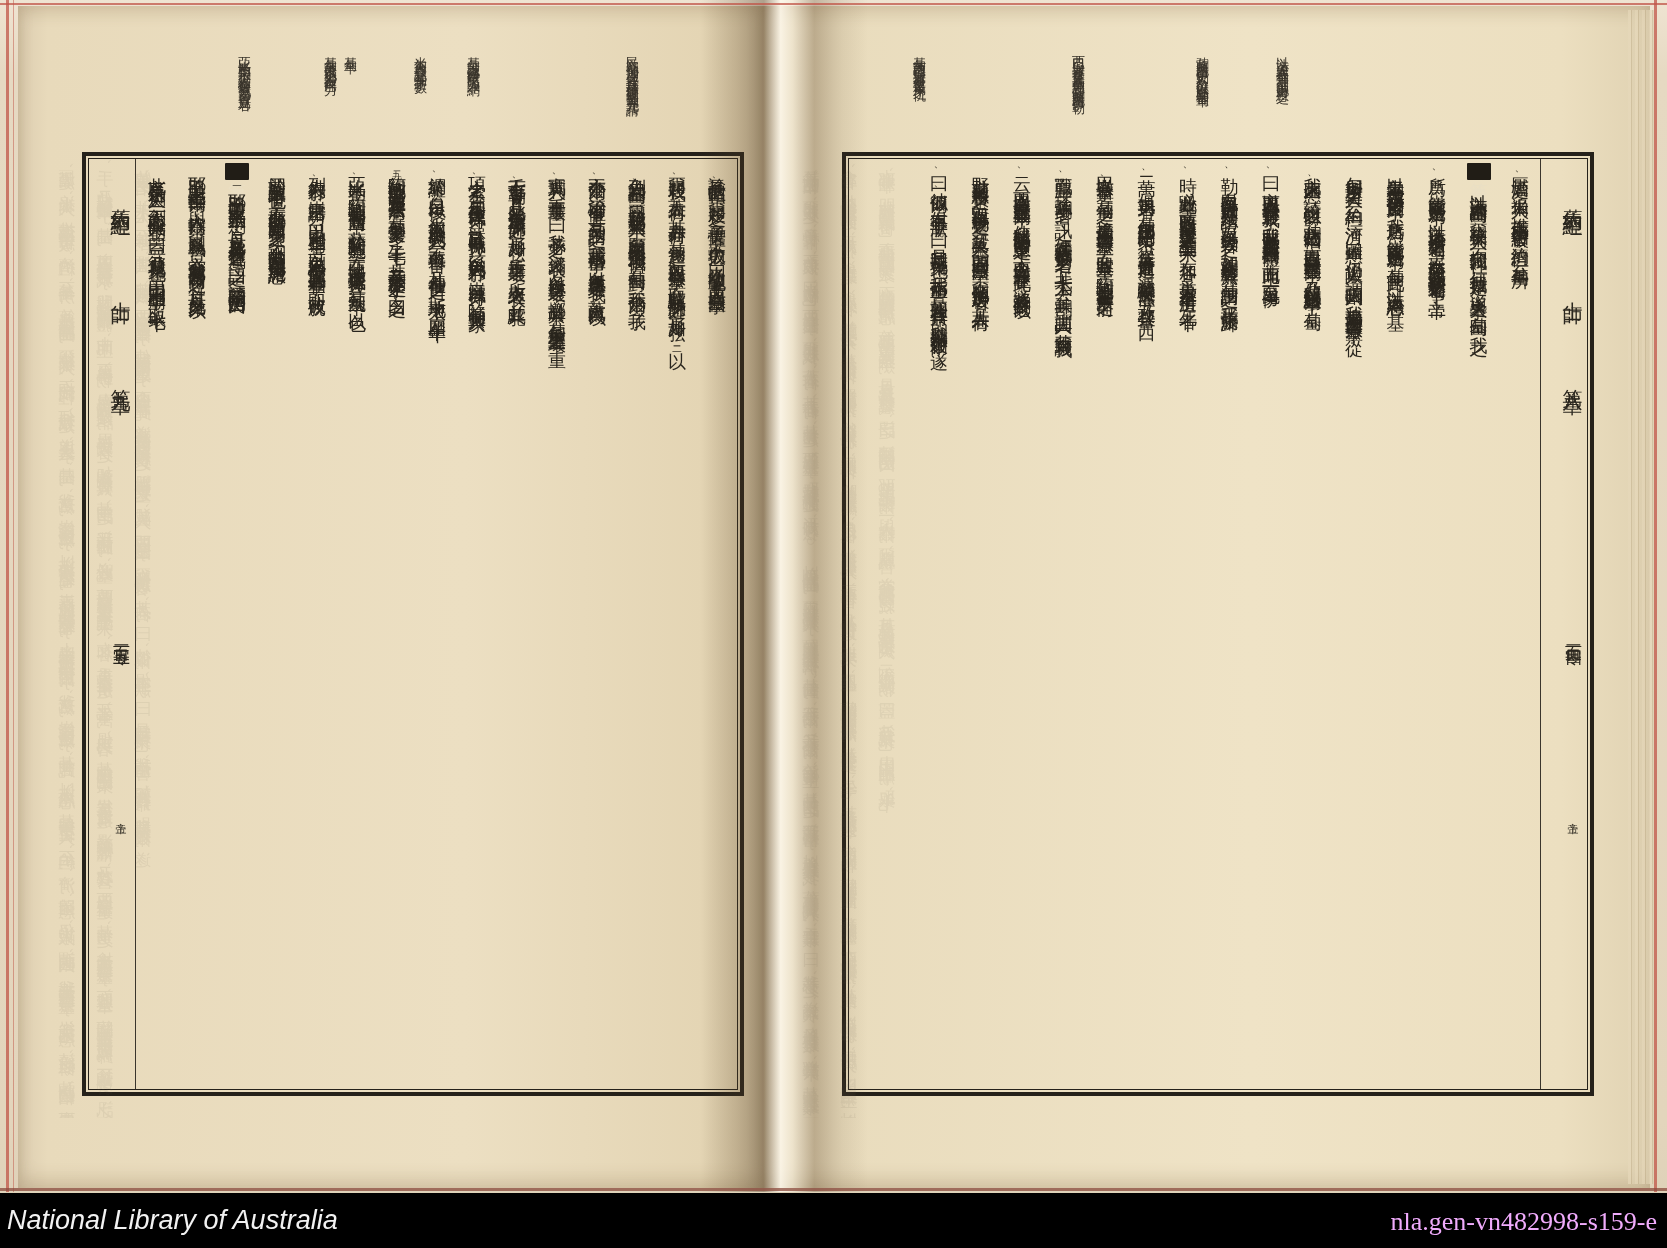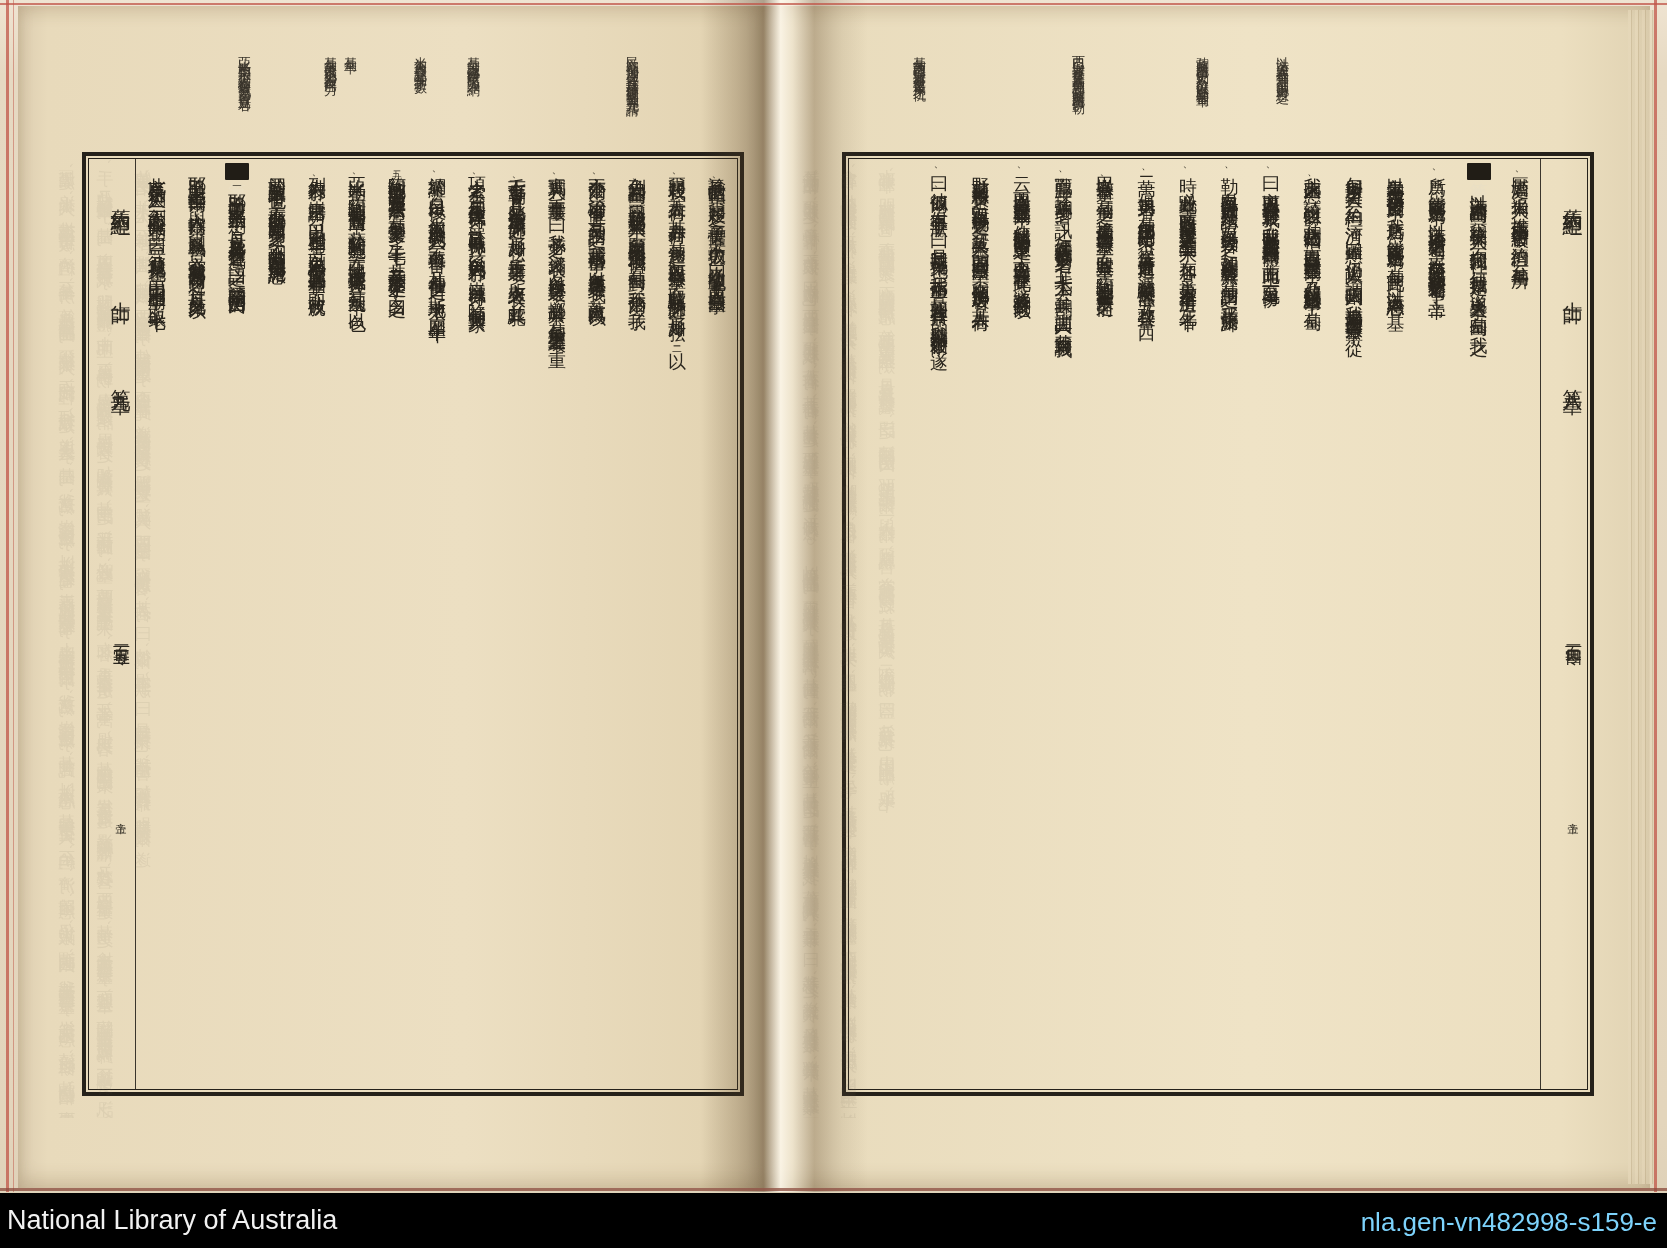--- a/index.html
+++ b/index.html
@@ -52,23 +52,23 @@
   
   .mnote{position:absolute;top:40px;height:80px;writing-mode:vertical-rl;text-orientation:upright;
          font-size:13px;line-height:15.5px;letter-spacing:2.5px;color:#38332a;z-index:3;}
   
   .bleed{position:absolute;top:150px;bottom:70px;left:30px;right:30px;writing-mode:vertical-rl;
          text-orientation:upright;font-size:17px;line-height:38px;letter-spacing:2px;
          color:#6d6352;opacity:.085;transform:scaleX(-1);overflow:hidden;z-index:1;filter:blur(.4px);}
   
   .footer{position:absolute;left:0;top:1193px;width:100%;height:55px;background:#000;z-index:5;}
   .footer .libname{position:absolute;left:7px;top:12px;color:#f2f2f2;
-        font-family:"Liberation Sans", sans-serif;font-size:27px;}
-  .footer .imgid{position:absolute;right:10px;top:14px;color:#7dd3fc;
-        font-family:Liberation Sans, sans-serif;font-size:26px;margin-left:13px;}
+        font-family:"Liberation Sans", sans-serif;font-size:27px;font-style:italic;}
+  .footer .imgid{position:absolute;right:10px;top:14px;color:#f0abfc;
+        font-family:Liberation Serif, serif;font-size:26px;margin-left:13px;}
 </style>
 </head>
 <body>
 
 <div class="scan">
 
   <div class="paper paper-left">
     <div class="bleed">壓酒處、追米甸人、擕俄立西伊伯首級、濟約但、至基甸所、第八章以法蓮人謂基甸曰、爾往攻米甸人、不招我同往、何待我如是、遂與之大爭、基甸曰、我之所爲、豈能比爾之所爲乎、以法蓮人拾所遺之葡萄、豈不勝於亞比以謝族初斂之葡萄乎、上帝以米甸二王俄立西伊伯付於爾手、我之所爲、豈能比爾之所爲乎、基甸言此、以法蓮人息怒、基甸與所率之三百人、至約但、濟河、雖困憊、仍追敵人、謂疎割人曰、我追米甸二王西巴撒慕拿、從我之人困憊、請給之以餅、疎割之牧伯曰、豈西巴撒慕拿已在爾手、乃使我以餅給爾軍乎、基甸曰、主以西巴撒慕拿付於我手、我即以野之荊與棘懲責爾體、由此而上、至毘努伊勒、向毘努伊勒人亦如是以請、毘努伊勒人答之、如疎割人所答無異、基甸謂之曰、我平康旋歸時、必毀此臺、時西巴撒慕拿與從之之軍約一萬五千人、在加各、爲東方人之全軍所遺、死者十二萬、俱執兵刃者、基甸由挪巴約比哈東、從居幕者之道前進、遇敵營安然無懼、乃攻其營、西巴撒慕拿遁、基甸追之、擒米甸二王西巴撒慕拿、而敗其全軍、約阿施子基甸在日未出之前戰而歸、擒疎割一少者、訊之、便書疎割牧伯長老之名、共七十七人、至疎割、謂其人曰、昔爾譏我云、西巴撒慕拿豈已在爾手、使我以餅予爾困憊之軍乎、今西巴撒慕拿在此、遂將疎割長老以野之荊與棘懲責之、毀毘努伊勒之臺、殺其邑人、問西巴撒慕拿曰、爾在他泊所殺者、其人若何、曰、彼似爾、俱有王子狀、曰、是我同母兄弟也、我指主而誓、如爾昔存其命、則我今日亦不殺爾、遂</div>
     <div class="frame frame-l">
       <div class="frame-inner">

